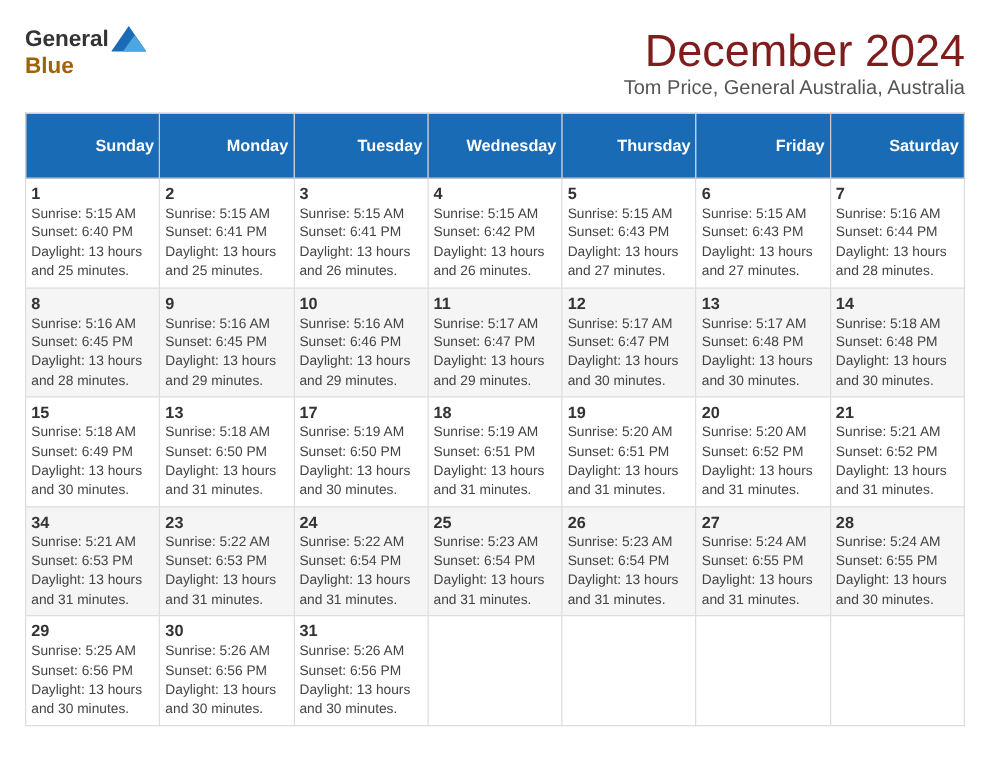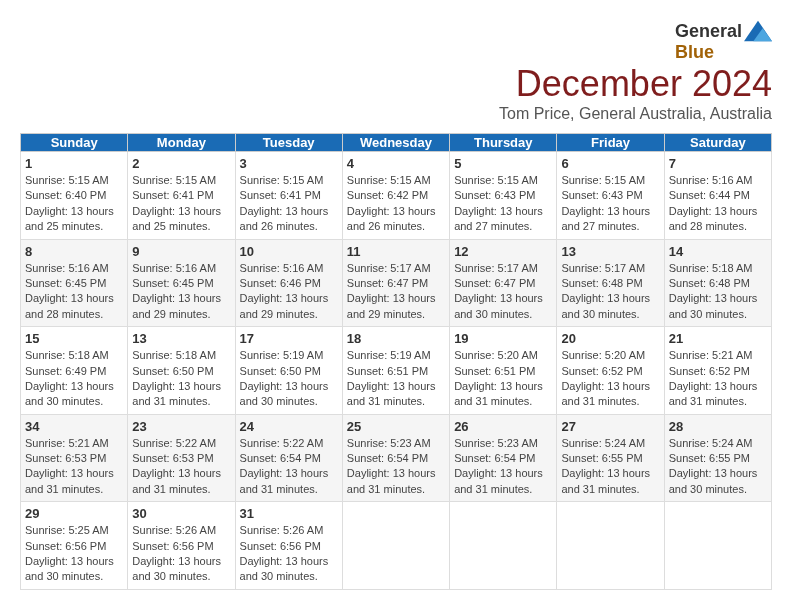--- a/index.html
+++ b/index.html
@@ -6,23 +6,22 @@
     body {
       font-family: Arial, sans-serif;
       background: #fff;
       width: 792px;
       min-height: 612px;
       padding: 20px;
     }
     .header {
       display: flex;
       justify-content: space-between;
-      align-items: flex-end;
+      align-items: flex-start;
       margin-bottom: 10px;
-      flex-direction: column;
     }
     .logo {
       display: flex;
       flex-direction: column;
       align-items: flex-start;
     }
     .logo-text {
       display: flex;
       align-items: center;
       font-size: 20px;
@@ -49,22 +48,22 @@
       color: #555;
     }
     .calendar {
       width: 100%;
       border-collapse: collapse;
       font-size: 11px;
     }
     .calendar th {
       background-color: #1a6bb5;
       color: #fff;
-      padding: 1px 4px;
-      text-align: center;
+      padding: 18px 4px;
+      text-align: right;
       font-size: 13px;
       font-weight: bold;
       border: 1px solid #ccc;
     }
     .calendar td {
       vertical-align: top;
       padding: 4px 4px;
       border: 1px solid #ddd;
       width: 14.28%;
       min-height: 80px;

